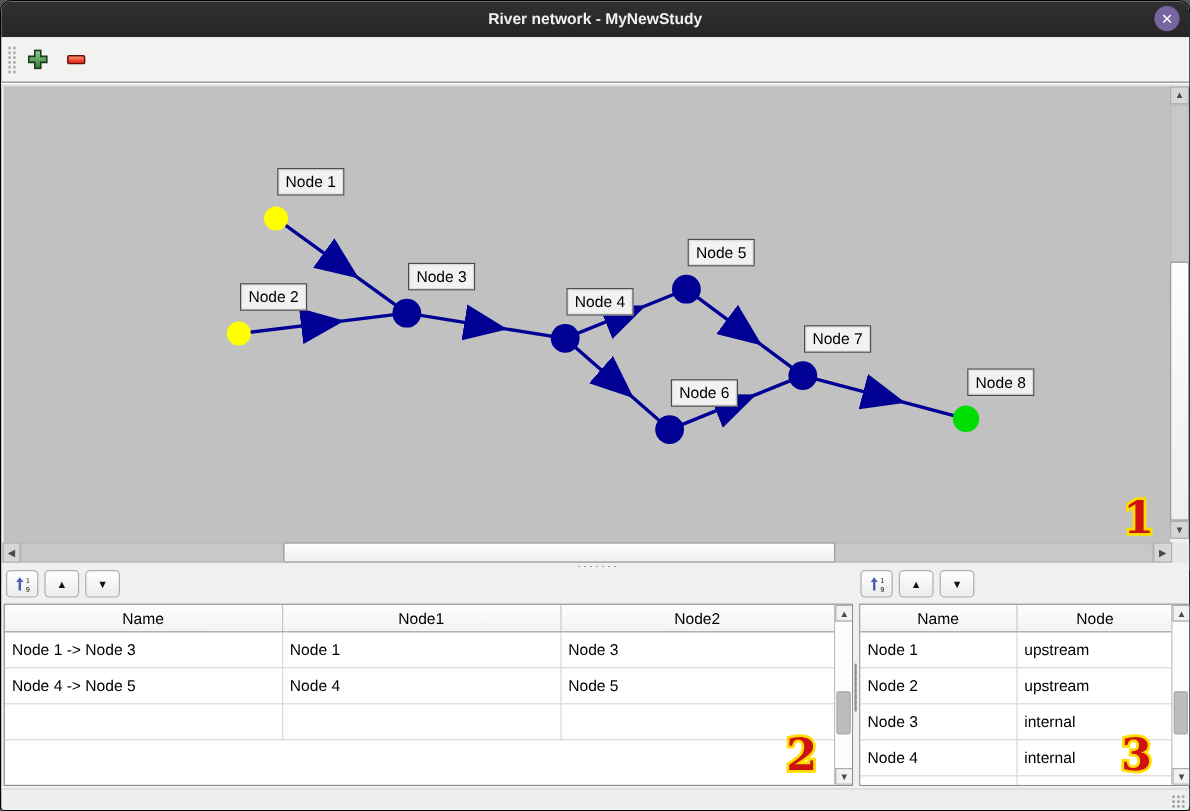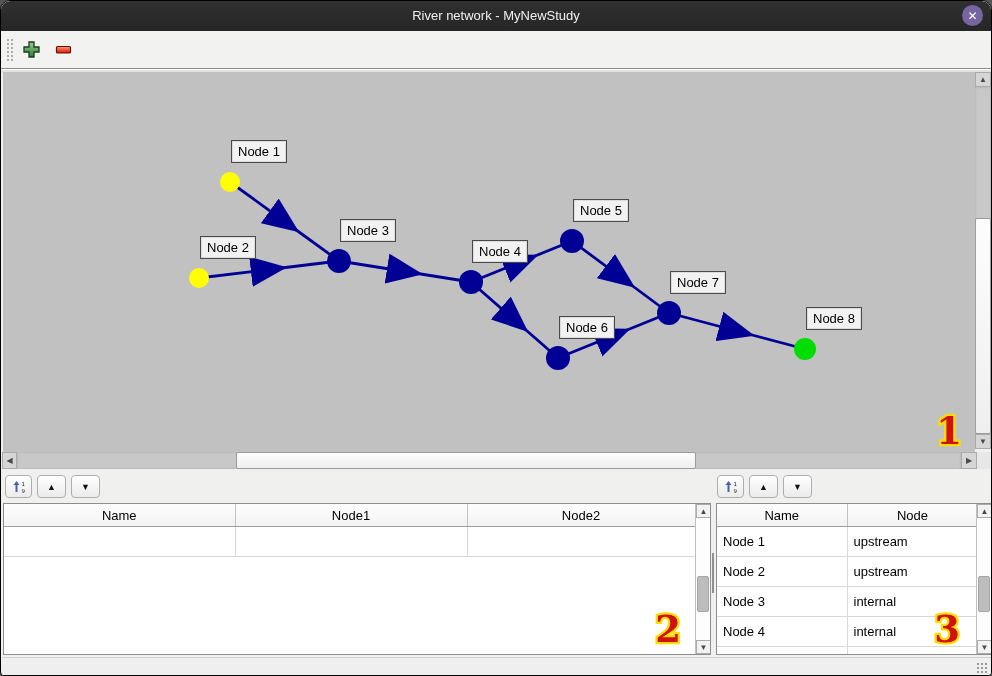--- a/index.html
+++ b/index.html
@@ -2,21 +2,21 @@
 <html><head>
 <meta charset="utf-8">
 <style>
   html,body{margin:0;padding:0;background:#555;font-family:"Liberation Sans","DejaVu Sans",sans-serif;}
   #window{position:relative;width:992px;height:676px;background:#f0f0ef;border:1px solid #000;
           border-radius:10px 10px 4px 4px;overflow:hidden;box-sizing:border-box;}
   
   #titlebar{position:absolute;left:0;top:0;width:100%;height:30px;
             background:linear-gradient(#303030,#262626);border-radius:9px 9px 0 0;}
   #title{position:absolute;left:0;right:0;top:0;height:30px;line-height:30px;text-align:center;
-         color:#f0f0f0;font-size:13px;font-weight:normal;}
+         color:#f0f0f0;font-size:13px;font-weight:bold;}
   #close-btn{position:absolute;right:8px;top:4px;width:21px;height:21px;border-radius:50%;
              background:#77659f;color:#fff;font-size:12px;font-weight:bold;display:flex;
              align-items:center;justify-content:center;cursor:pointer;}
   
   #toolbar{position:absolute;left:1px;top:30px;width:990px;height:37px;background:#f2f2f0;}
   .tb-handle{position:absolute;left:4px;top:7px;width:8px;height:24px;
              background-image:radial-gradient(#ababab 1px,transparent 1.3px);background-size:4px 4px;}
   .tb-btn{position:absolute;top:5px;width:26px;height:26px;display:flex;align-items:center;
           justify-content:center;border-radius:3px;}
   #add-btn{left:16px;} #remove-btn{left:48px;}
@@ -204,20 +204,30 @@
           <col style="width:232px">
           <col style="width:228px">
         </colgroup>
       <tbody>
           <tr>
         <th>Name</th>
         <th>Node1</th>
         <th>Node2</th>
       </tr>
       <tr>
+        <td>Node 1 -&gt; Node 3</td>
+        <td>Node 1</td>
+        <td>Node 3</td>
+      </tr>
+      <tr>
+        <td>Node 4 -&gt; Node 5</td>
+        <td>Node 4</td>
+        <td>Node 5</td>
+      </tr>
+      <tr>
             <td></td>
             <td></td>
             <td></td>
           </tr>
     </tbody>
       </table>
     <div class="tbl-sb">
       <div class="sb-arrow up">▲</div>
       <div class="thumb"></div>
       <div class="sb-arrow down">▼</div>

